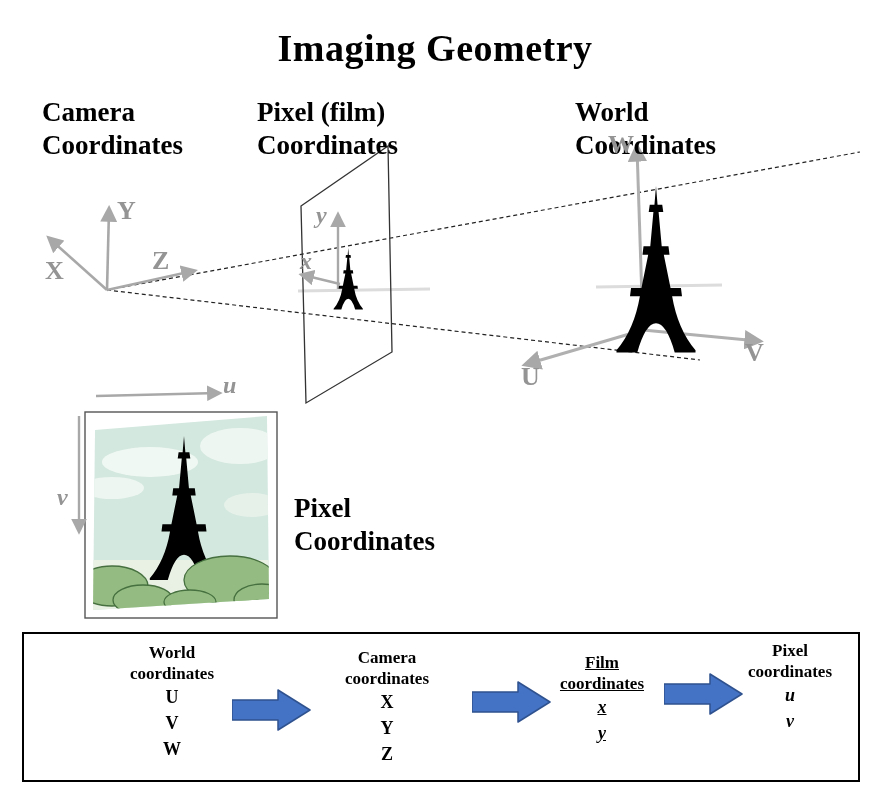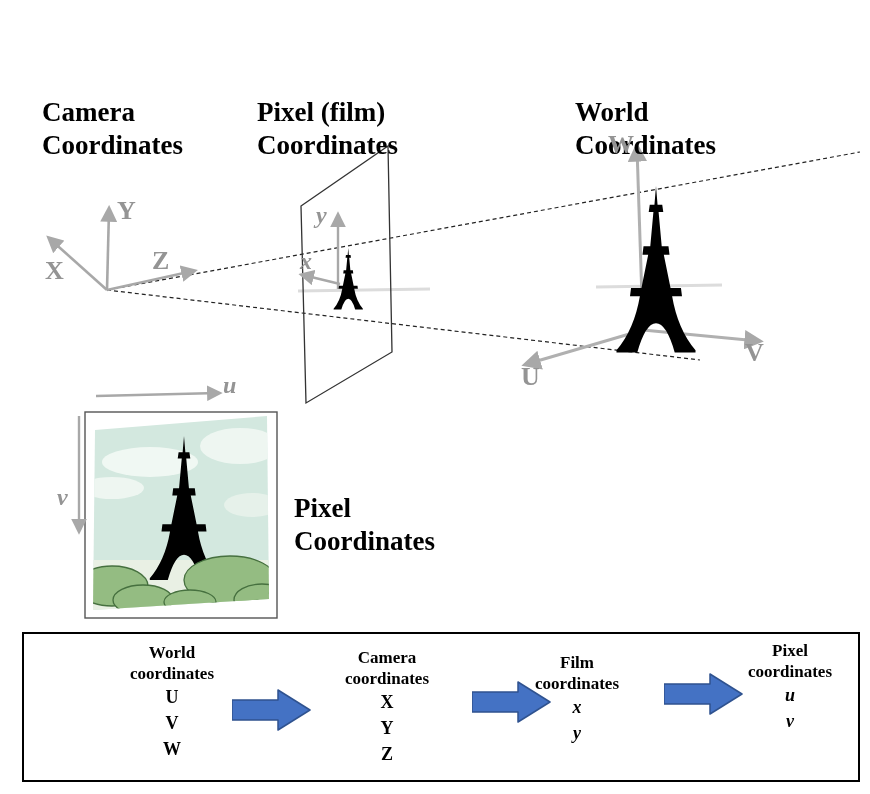--- a/index.html
+++ b/index.html
@@ -20,21 +20,21 @@
   .al-fy{left:316px;top:202px;} .al-fx{left:300px;top:248px;}
   .al-w{left:608px;top:130px;}  .al-u{left:521px;top:362px;} .al-v{left:745px;top:338px;}
   .al-pu{left:223px;top:372px;} .al-pv{left:57px;top:484px;}
   .flow-box{position:absolute;left:22px;top:632px;width:834px;height:146px;
             border:2px solid #000;background:#fff;}
   .flow-col{position:absolute;width:150px;text-align:center;}
   .flow-title{font-size:17px;font-weight:bold;line-height:21px;white-space:pre-line;}
   .flow-item{font-size:18px;font-weight:bold;line-height:26px;}
   .flow-item.it{font-style:italic;}
   .fc-1{left:73px;top:8px;}  .fc-2{left:288px;top:13px;}
-  .fc-3{left:478px;top:18px;} .fc-4{left:691px;top:6px;}
+  .fc-3{left:503px;top:18px;text-decoration:underline;} .fc-4{left:691px;top:6px;}
   .flow-arrow{position:absolute;}
   .fa-1{left:208px;top:54px;} .fa-2{left:448px;top:46px;} .fa-3{left:640px;top:38px;}
   .flow-arrow polygon{stroke:#2f528f;stroke-width:1.5;stroke-linejoin:round;}
 </style>
 </head>
 <body>
 
 <div class="canvas">
 
   <svg class="layer" width="870" height="630" viewBox="0 0 870 630">
@@ -96,20 +96,21 @@
         <ellipse cx="262" cy="600" rx="28" ry="16"></ellipse>
         <ellipse cx="190" cy="602" rx="26" ry="12"></ellipse>
       </g>
     </g>
     <g stroke="#a8a8a8" stroke-width="2.4">
       <line x1="96" y1="396" x2="218" y2="393" marker-end="url(#mGray)"></line>
       <line x1="79" y1="416" x2="79" y2="530" marker-end="url(#mGray)"></line>
     </g>
   </svg>
 
+  <div class="page-title">Imaging Geometry</div>
 
   <div class="heading h-camera">Camera
 Coordinates</div>
   <div class="heading h-image">Pixel (film)
 Coordinates</div>
   <div class="heading h-world">World
 Coordinates</div>
   <div class="heading h-pixel">Pixel
 Coordinates</div>
 

